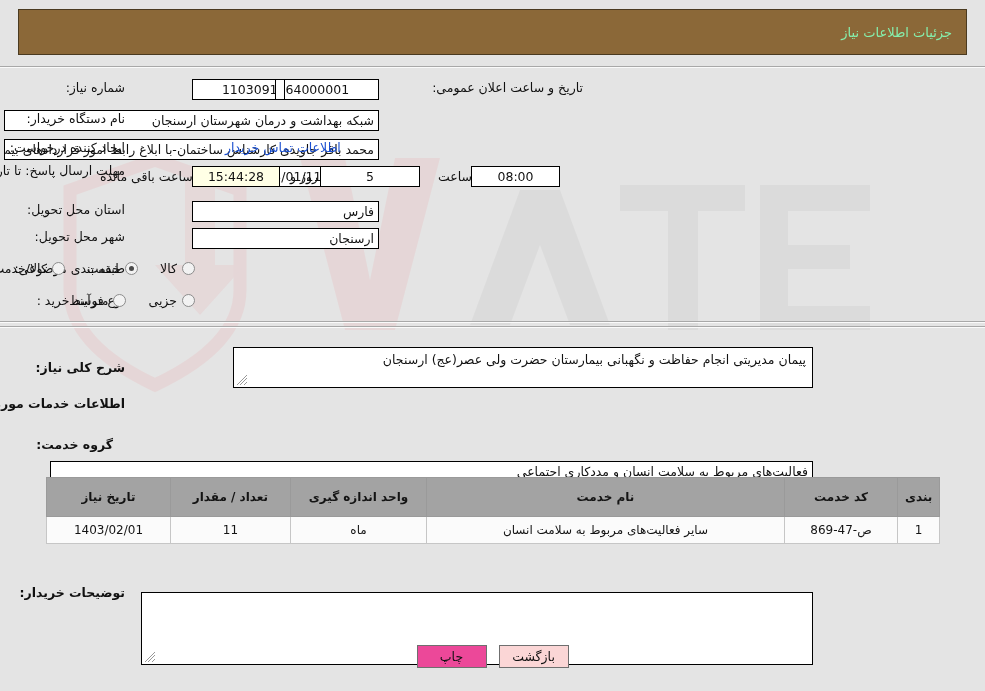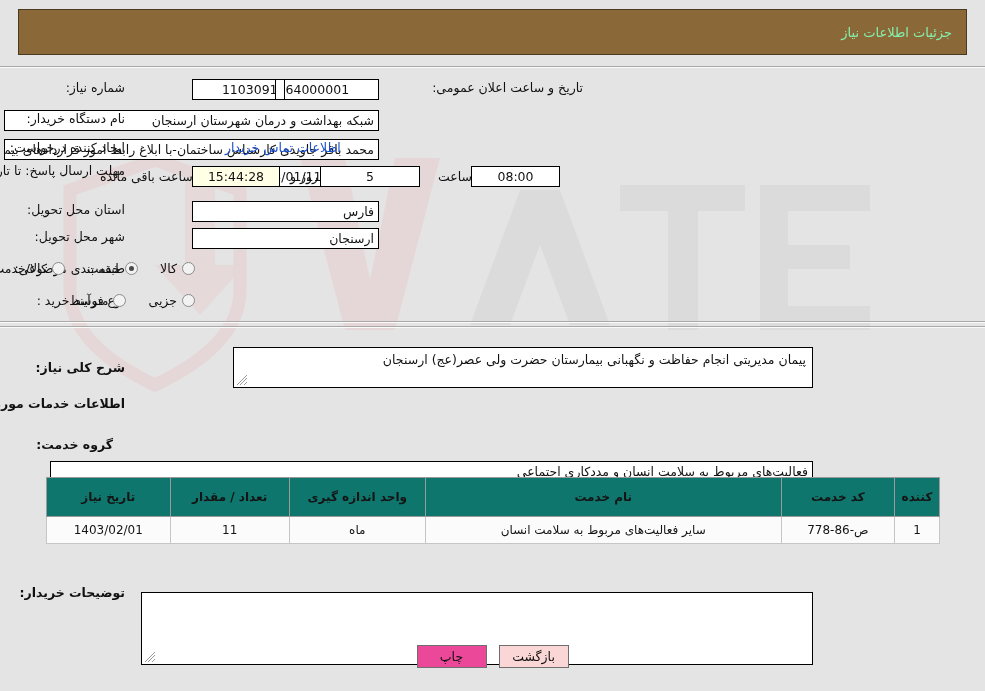--- a/index.html
+++ b/index.html
@@ -137,21 +137,21 @@
   .tbl {
     position: absolute;
     left: 46px; top: 477px;
     width: 894px;
     border-collapse: collapse;
     font-size: 12px;
     z-index: 3;
     background: #fff;
   }
   .tbl th {
-    background: #0f766e;
+    background: #a3a3a3;
     border: 1px solid #9a9a9a;
     height: 26px;
     font-weight: bold;
     color: #141414;
     font-size: 12px;
     padding: 12px 6px;
   }
   .tbl td {
     background: #fbfbfb;
     border: 1px solid #c6c6c6;
@@ -313,32 +313,32 @@
   </div>
 
   <div class="section-title" style="right:860px; top:396px;">اطلاعات خدمات مورد نیاز</div>
 
   <div class="section-title" style="right:872px; top:437px;">گروه خدمت:</div>
   <div class="fld right" style="position:absolute; right:172px; top:434px; width:763px; height:22px; line-height:20px;margin-top:27px;">فعالیت‌های مربوط به سلامت انسان و مددکاری اجتماعی</div>
 
   <table class="tbl">
     <thead>
       <tr>
-        <th style="width:40px;">کننده</th>
+        <th style="width:40px;">بندی</th>
         <th style="width:110px;">کد خدمت</th>
         <th style="width:346px;">نام خدمت</th>
         <th style="width:132px;">واحد اندازه گیری</th>
         <th style="width:116px;">تعداد / مقدار</th>
         <th style="width:120px;">تاریخ نیاز</th>
       </tr>
     </thead>
     <tbody>
       <tr>
         <td>1</td>
-        <td>ص-86-778</td>
+        <td>ص-47-869</td>
         <td>سایر فعالیت‌های مربوط به سلامت انسان</td>
         <td>ماه</td>
         <td>11</td>
         <td>1403/02/01</td>
       </tr>
     </tbody>
   </table>
 
   <div class="section-title" style="right:860px; top:585px;">توضیحات خریدار:</div>
   <div class="ta" style="right:172px; top:551px; width:672px; height:73px;">

